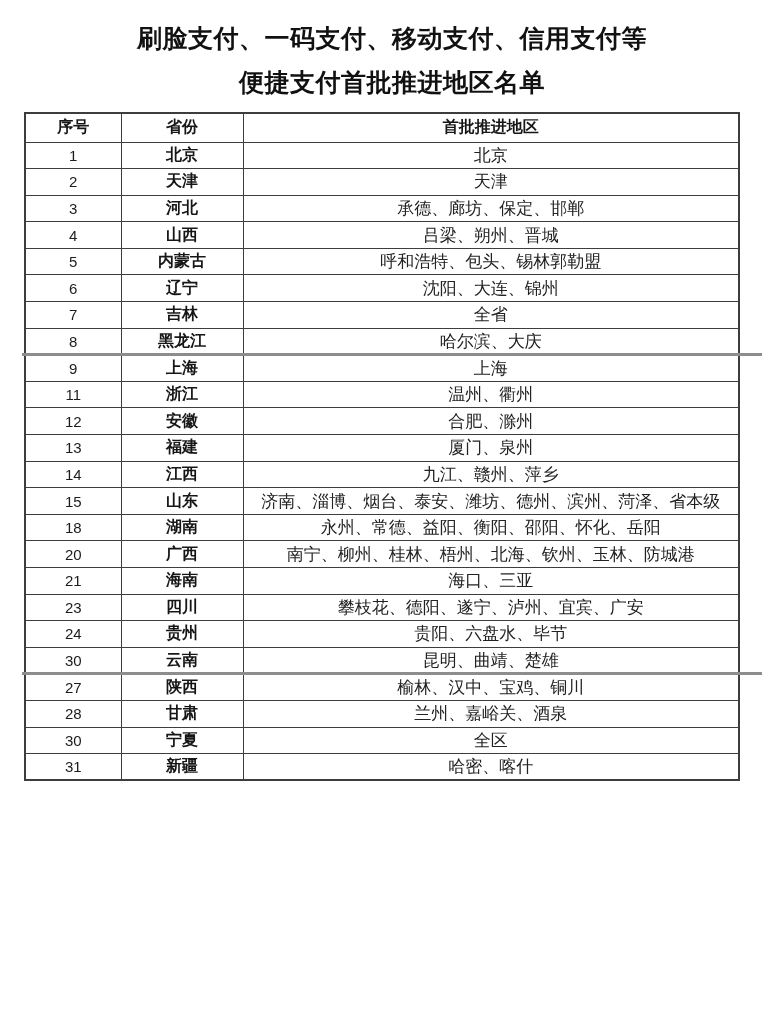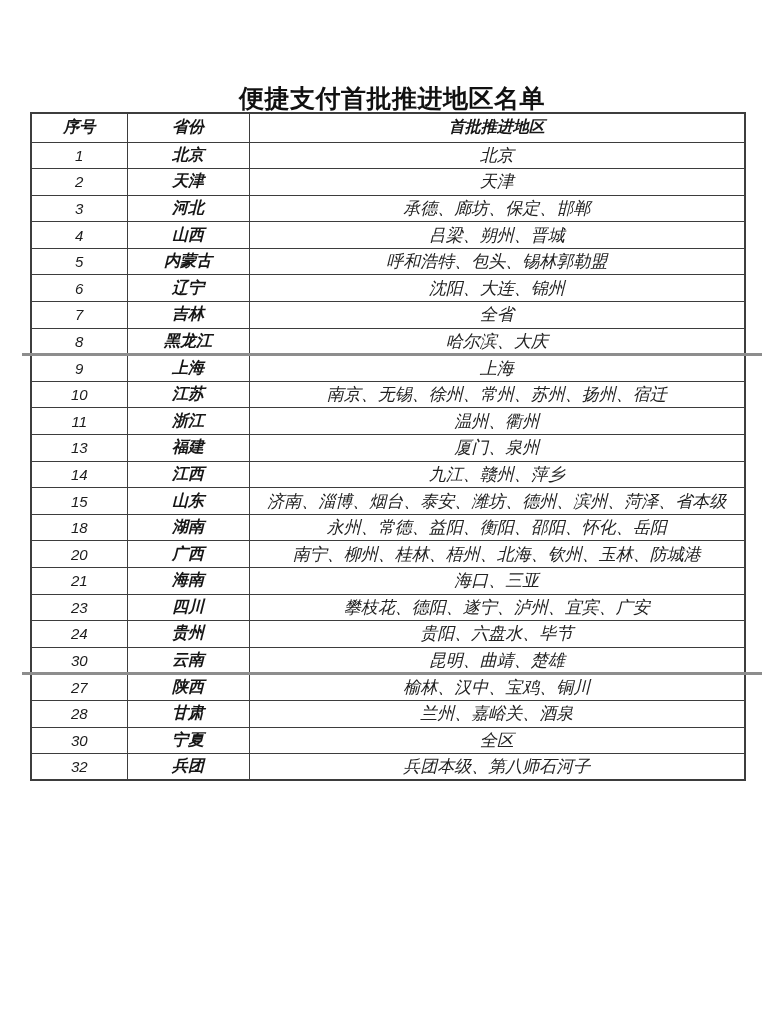--- a/index.html
+++ b/index.html
@@ -20,31 +20,30 @@
     text-align: center;
     font-family: "Liberation Serif", serif;
     font-weight: bold;
     font-size: 25px;
     line-height: 30px;
     color: #111111;
     letter-spacing: 0.5px;
     white-space: nowrap;
   }
   .doc-title.line1 { top: 24px; }
-  .doc-title.line2 { top: 84px; }
+  .doc-title.line2 { top: 68px; }
 
   table.regions-table {
     position: absolute;
     top: 112px;
-    left: 30px;
+    left: 24px;
     width: 716px;
     border-collapse: collapse;
     table-layout: fixed;
     border: 2px solid #3d3d3d;
-    font-style: italic;
   }
   col.c-no   { width: 96px; }
   col.c-prov { width: 122px; }
 
   .regions-table th,
   .regions-table td {
     border: 1px solid #3d3d3d;
     padding: 0 4px;
     text-align: center;
     vertical-align: middle;
@@ -85,20 +84,21 @@
     height: 3px;
     background: #8d8d8d;
     top: -10px; 
   }
 </style>
 </head>
 <body>
 
 <div class="page">
 
+  <h1 class="doc-title line1">刷脸支付、一码支付、移动支付、信用支付等</h1>
 
   <h1 class="doc-title line2">便捷支付首批推进地区名单</h1>
 
   <table class="regions-table">
     <colgroup>
       <col class="c-no">
       <col class="c-prov">
       <col class="c-regions">
     </colgroup>
     <thead>
@@ -148,30 +148,30 @@
           <td class="no">8</td>
           <td class="prov">黑龙江</td>
           <td class="regions">哈尔滨、大庆</td>
         </tr>
         <tr>
           <td class="no">9</td>
           <td class="prov">上海</td>
           <td class="regions">上海</td>
         </tr>
         <tr>
-          <td class="no">10</td>
-          <td class="prov">江苏</td>
-          <td class="regions">南京、无锡、徐州、常州、苏州、扬州、宿迁</td>
-        </tr>
-        <tr>
           <td class="no">11</td>
           <td class="prov">浙江</td>
           <td class="regions">温州、衢州</td>
         </tr>
         <tr>
+          <td class="no">12</td>
+          <td class="prov">安徽</td>
+          <td class="regions">合肥、滁州</td>
+        </tr>
+        <tr>
           <td class="no">13</td>
           <td class="prov">福建</td>
           <td class="regions">厦门、泉州</td>
         </tr>
         <tr>
           <td class="no">14</td>
           <td class="prov">江西</td>
           <td class="regions">九江、赣州、萍乡</td>
         </tr>
         <tr>
@@ -218,23 +218,23 @@
           <td class="no">28</td>
           <td class="prov">甘肃</td>
           <td class="regions">兰州、嘉峪关、酒泉</td>
         </tr>
         <tr>
           <td class="no">30</td>
           <td class="prov">宁夏</td>
           <td class="regions">全区</td>
         </tr>
         <tr>
-          <td class="no">32</td>
-          <td class="prov">兵团</td>
-          <td class="regions">兵团本级、第八师石河子</td>
+          <td class="no">31</td>
+          <td class="prov">新疆</td>
+          <td class="regions">哈密、喀什</td>
         </tr>
       </tbody>
   </table>
 
   <div class="break-line" style="top: 352.75px;"></div>
   <div class="break-line" style="top: 671.875px;"></div>
 
 </div>
 
 </body></html>

